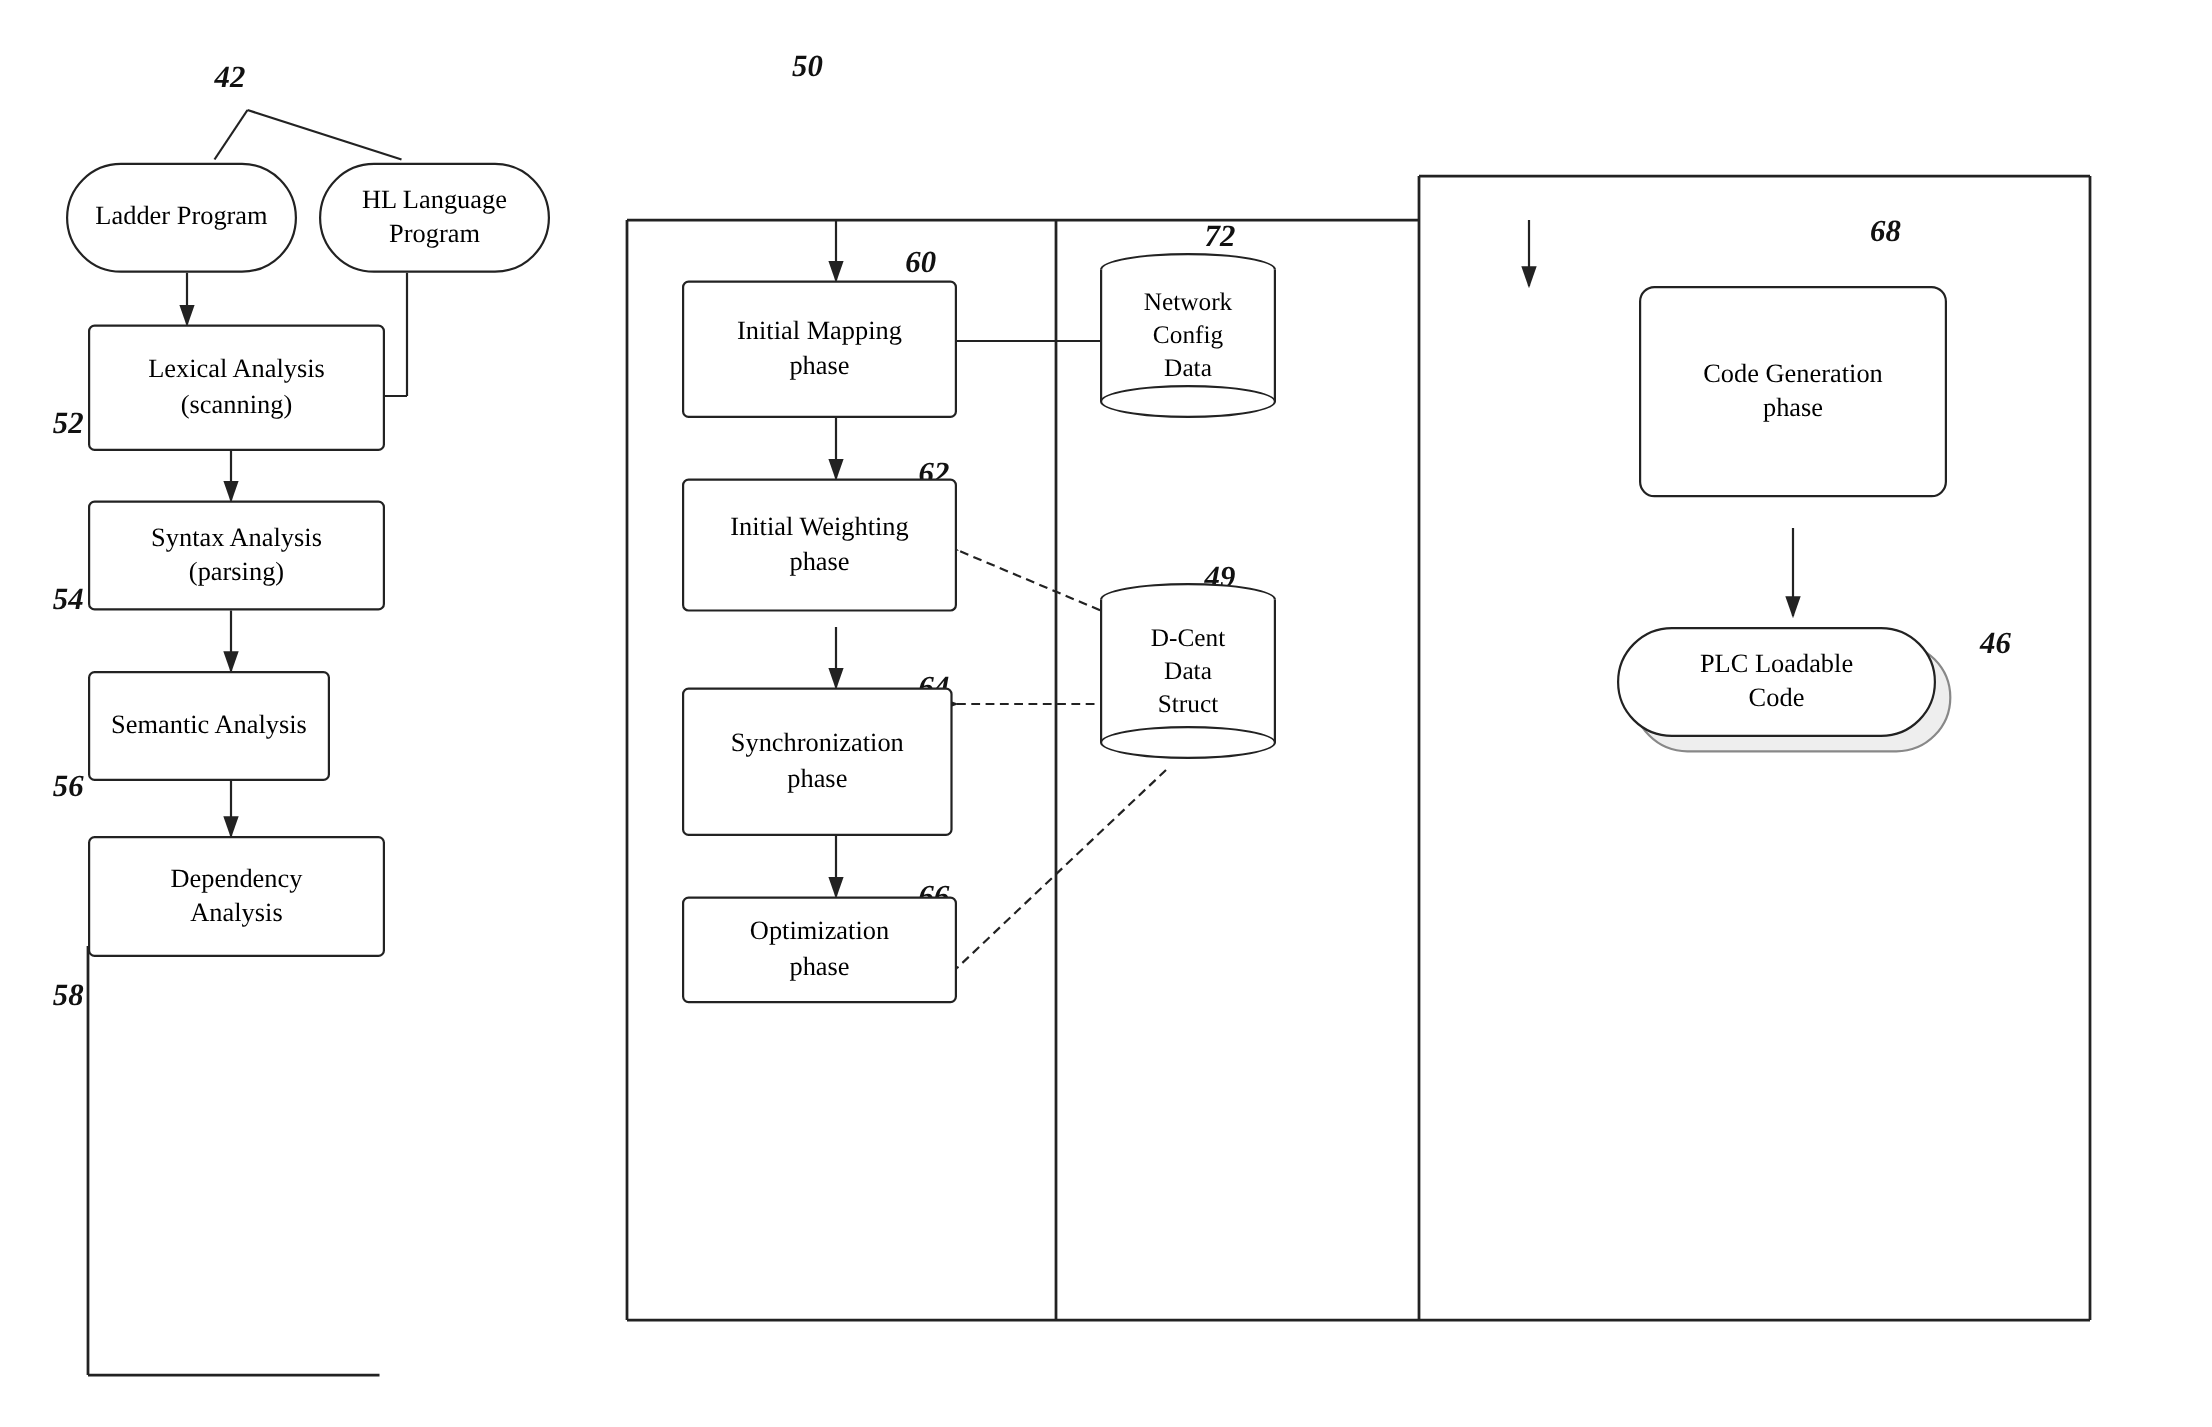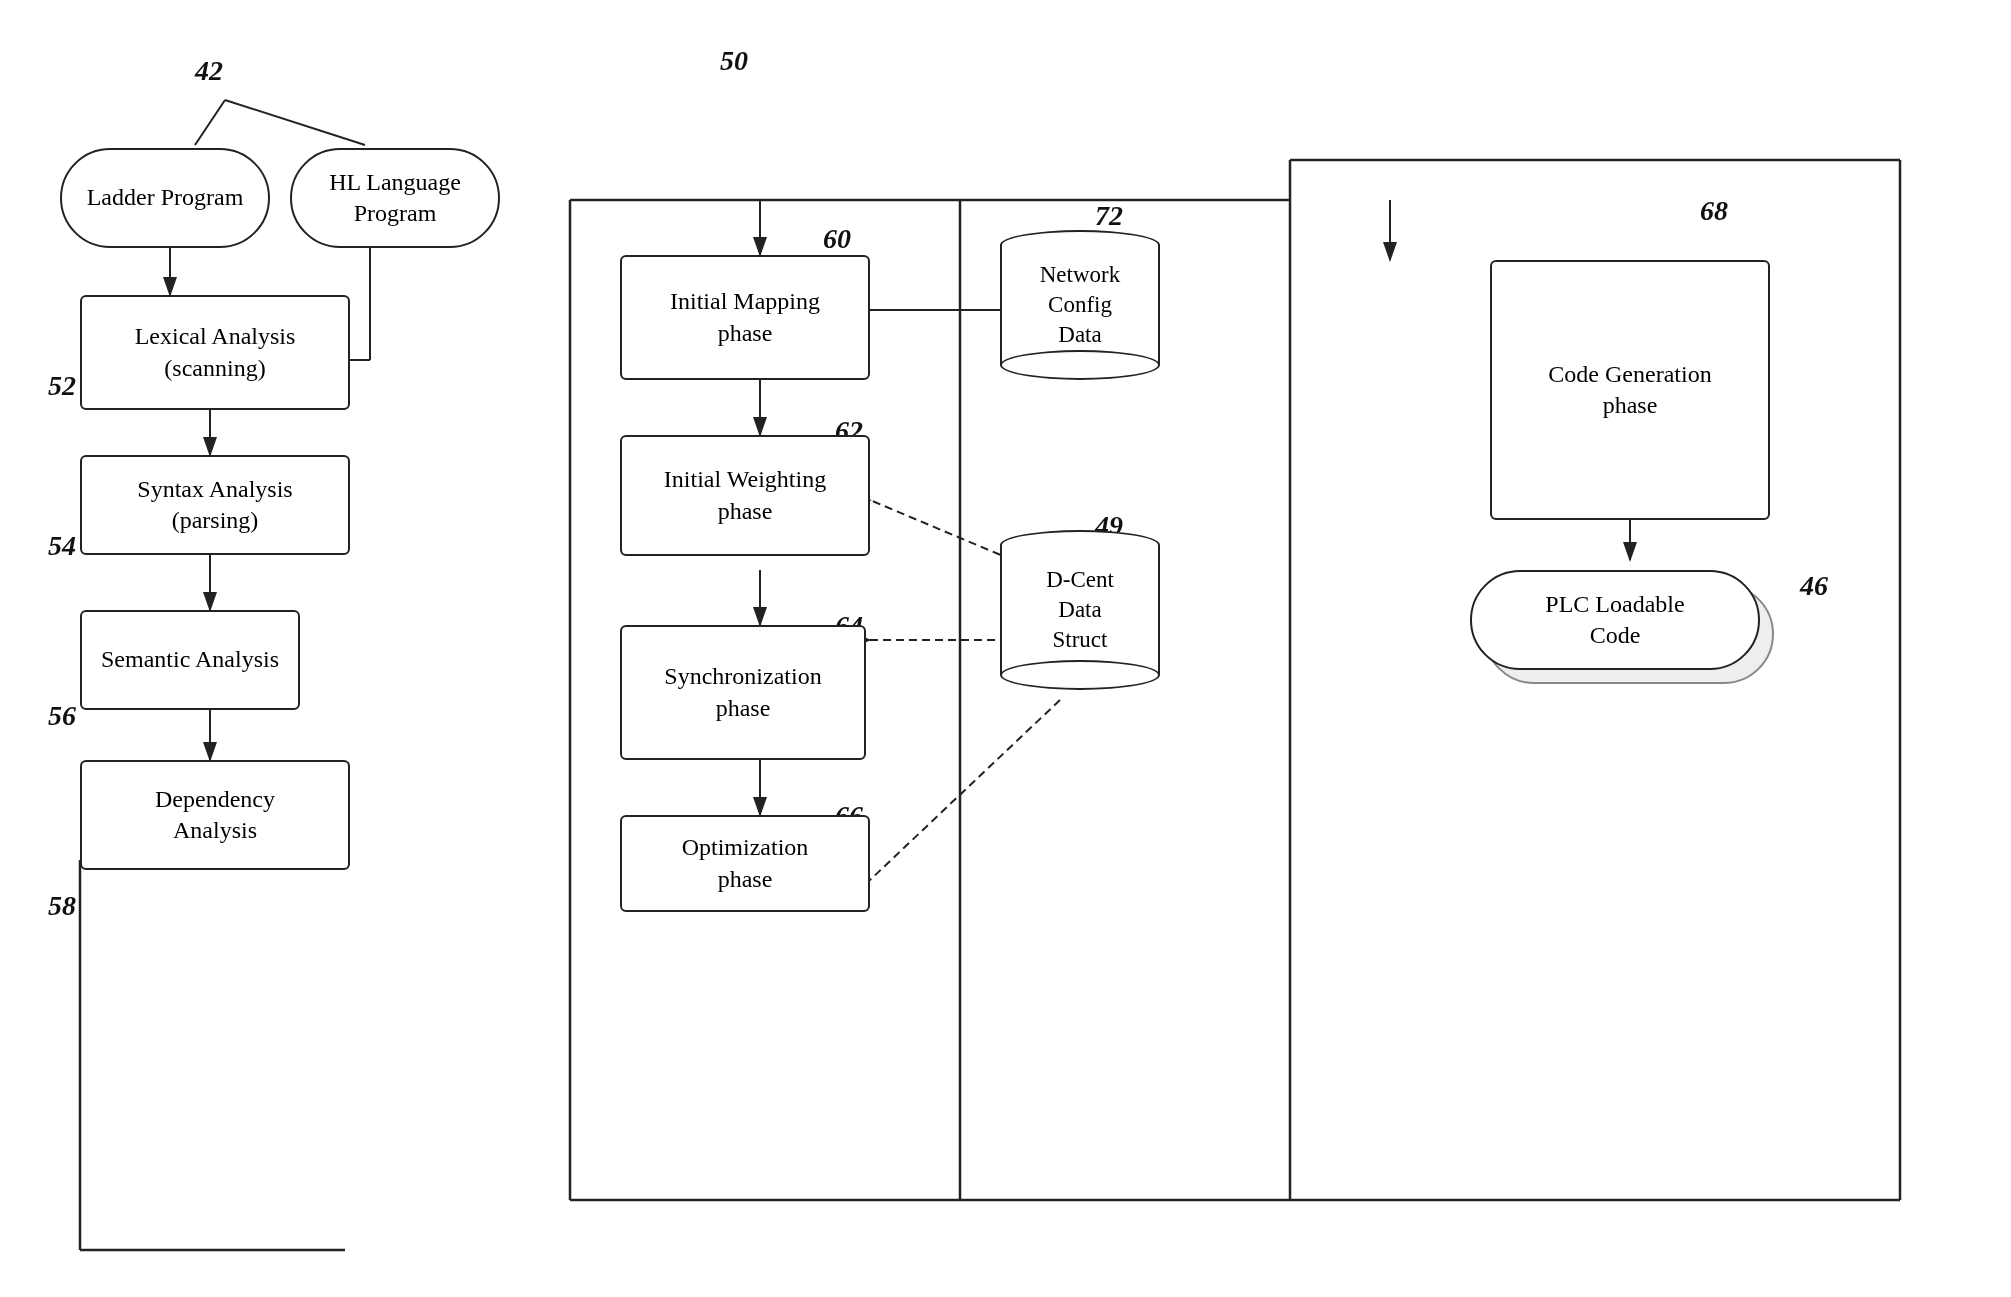--- a/index.html
+++ b/index.html
@@ -255,21 +255,21 @@
     <div class="cyl-rect" style="height:130px;">
       <span style="white-space:pre-line; text-align:center;">D-Cent
 Data
 Struct</span>
     </div>
     <div class="cyl-ellipse-bottom"></div>
   </div>
 
   <div class="ref-label" style="left:1700px; top:195px;">68</div>
 
-  <div class="box box-rect" style="left:1490px; top:260px; width:280px; height:260px;">
+  <div class="box box-rect" style="left:1490px; top:260px; width:280px; height:192px;border-radius:14px;">
     <span style="white-space:pre-line; text-align:center;">Code Generation
 phase</span>
   </div>
 
   <div class="ref-label" style="left:1800px; top:570px;">46</div>
 
   <div style="position:absolute; left:1470px; top:570px;">
 
     <div class="box box-rounded" style="position:absolute; left:14px; top:14px; width:290px; height:100px; background:#eee; border-color:#888; z-index:1;">
     </div>

